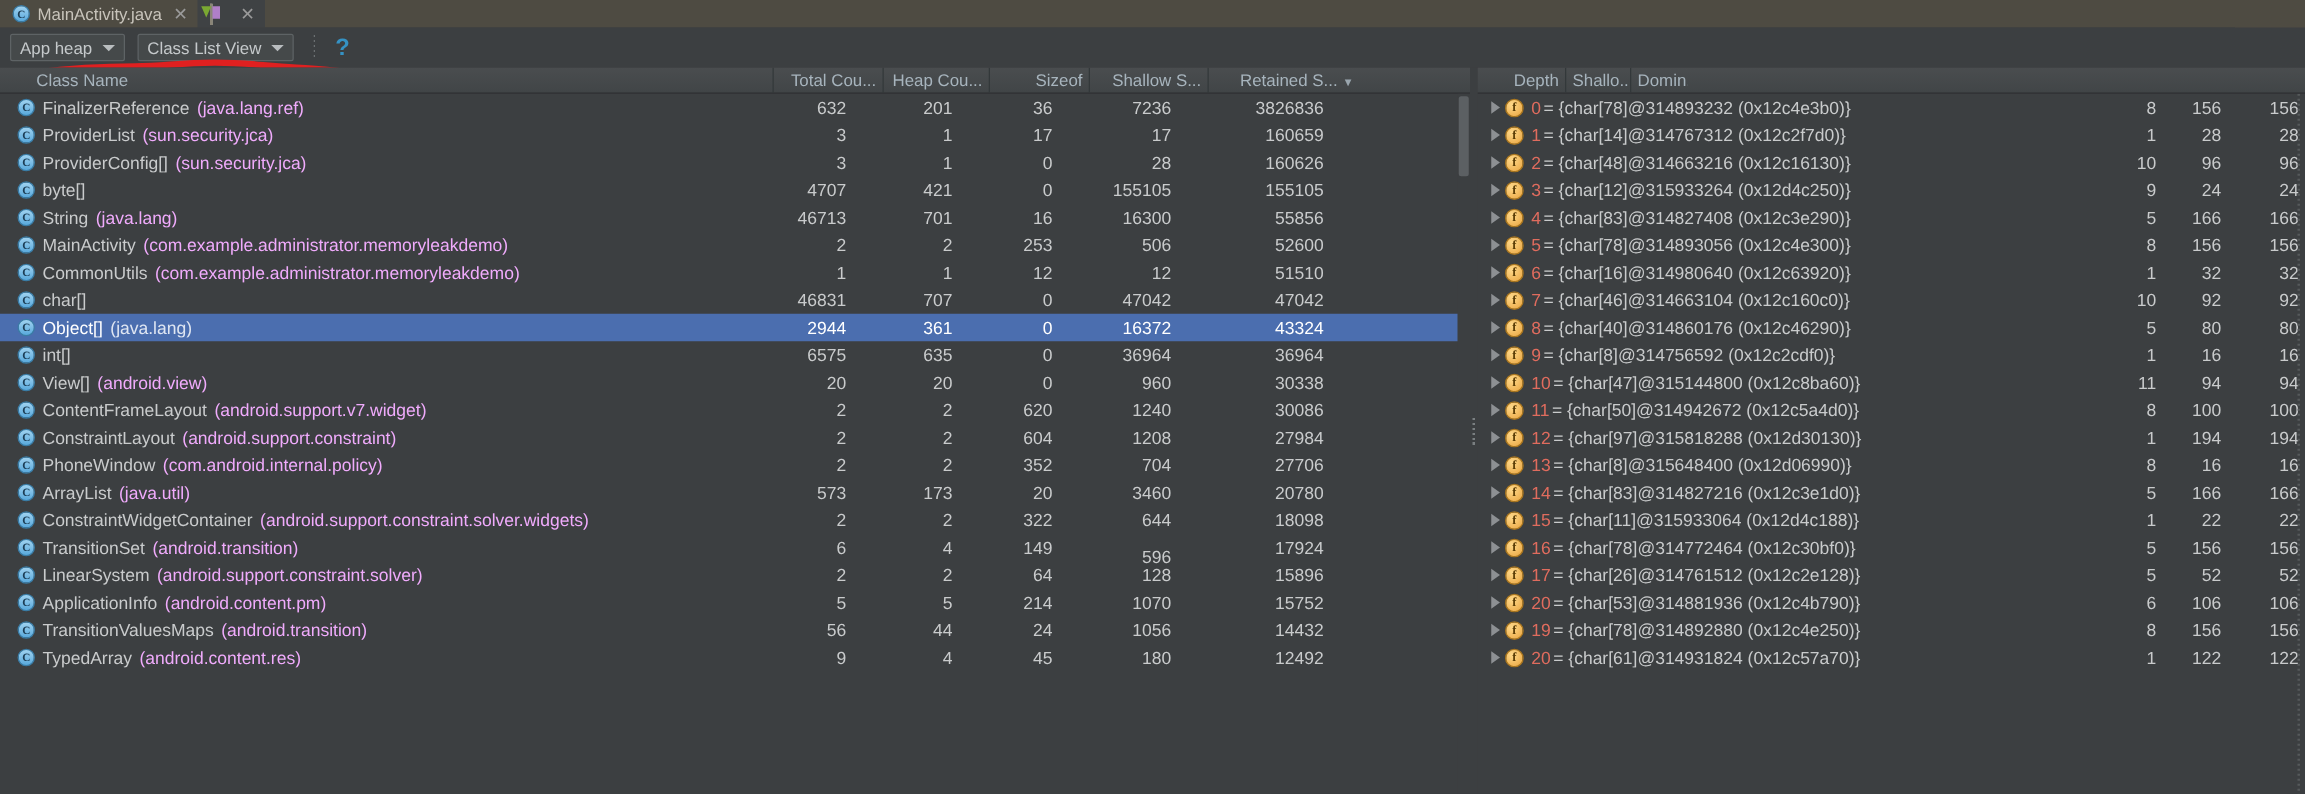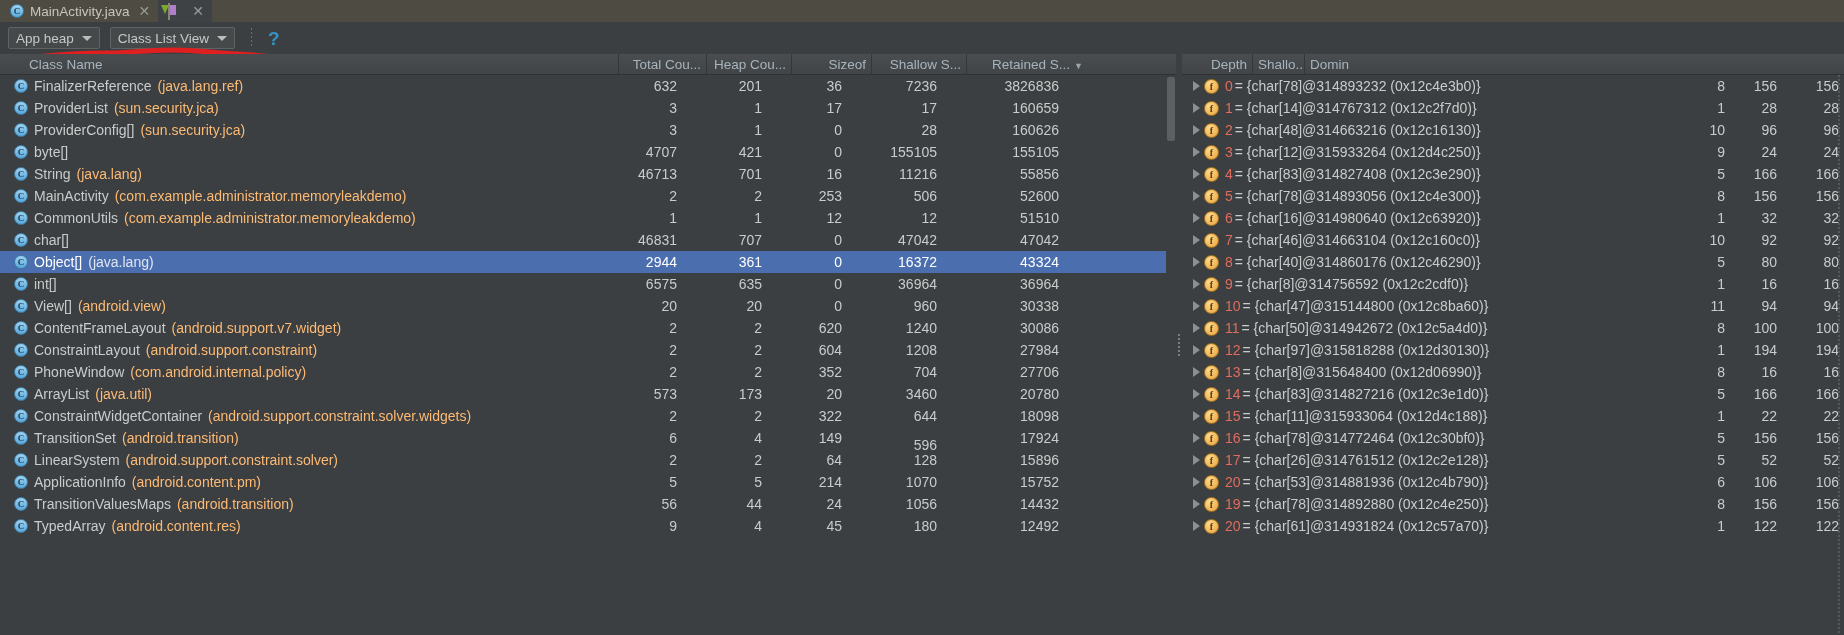--- a/index.html
+++ b/index.html
@@ -115,21 +115,21 @@
   .sorticon { color: #9aa6ae; font-size: 9px; margin-left: 4px; }
 
   .rows { position: relative; }
   .row {
     height: 22px; display: flex; align-items: center;
     font-size: 14px; color: #c9cbcc; white-space: nowrap;
   }
   .row.sel { background: #4b6eaf; color: #ffffff; }
   .cell { padding: 0 5px; overflow: hidden; white-space: nowrap; }
   .cell.num { text-align: right; }
-  .pkg { color: #fdba74; }
+  .pkg { color: #f0abfc; }
   .row.sel .pkg { color: #dfe6f2; }
 
   .cname { display: flex; align-items: center; gap: 6px; padding-left: 9px; }
 
   
   .irow { height: 22px; display: flex; align-items: center; font-size: 14px; color: #c9cbcc; }
   .tri {
     width: 16px; flex: 0 0 16px; display: flex; align-items: center; justify-content: center;
     cursor: pointer;
   }
@@ -270,21 +270,21 @@
             <div class="cell" style="width: 594px;">
               <span class="cname">
                 <span class="ic-class">C</span>
                 <span>String</span>
                 <span class="pkg">(java.lang)</span>
               </span>
             </div>
             <div class="cell num" style="width: 88px;">46713</div>
             <div class="cell num" style="width: 85px;">701</div>
             <div class="cell num" style="width: 80px;">16</div>
-            <div class="cell num" style="width: 95px;">11216</div>
+            <div class="cell num" style="width: 95px;">16300</div>
             <div class="cell num" style="width: 122px;">55856</div>
           </div>
           <div class="row">
             <div class="cell" style="width: 594px;">
               <span class="cname">
                 <span class="ic-class">C</span>
                 <span>MainActivity</span>
                 <span class="pkg">(com.example.administrator.memoryleakdemo)</span>
               </span>
             </div>

